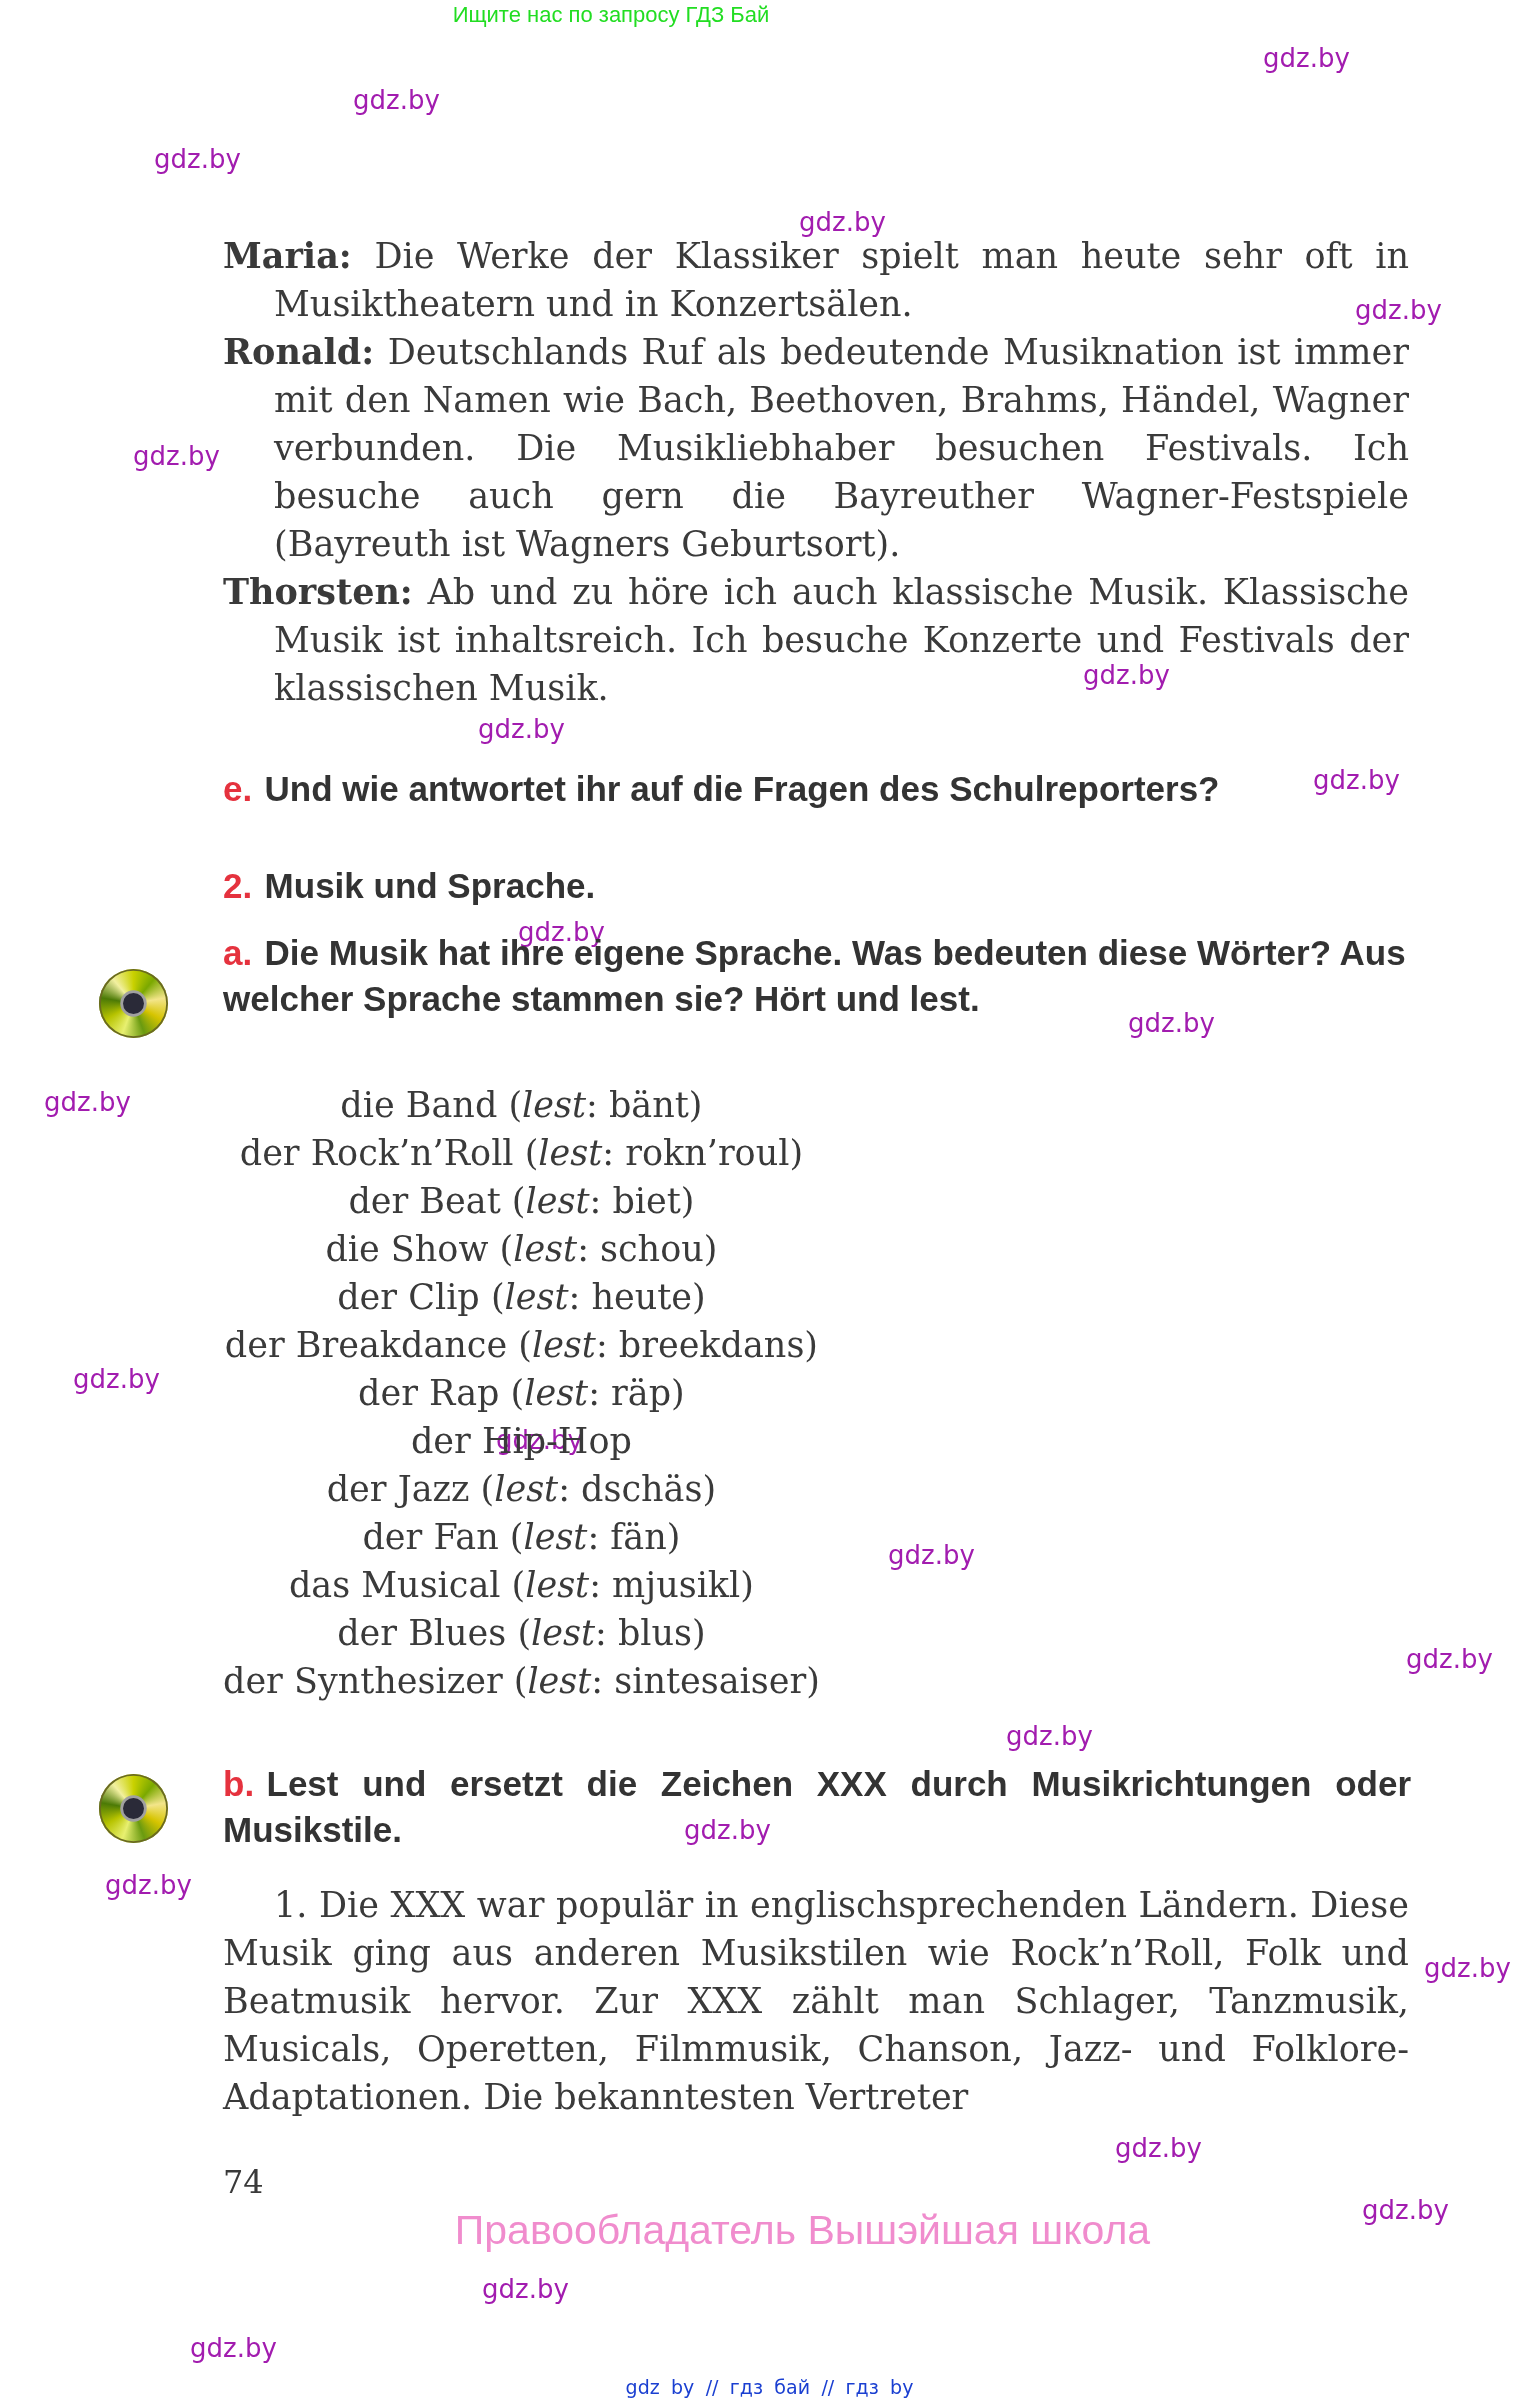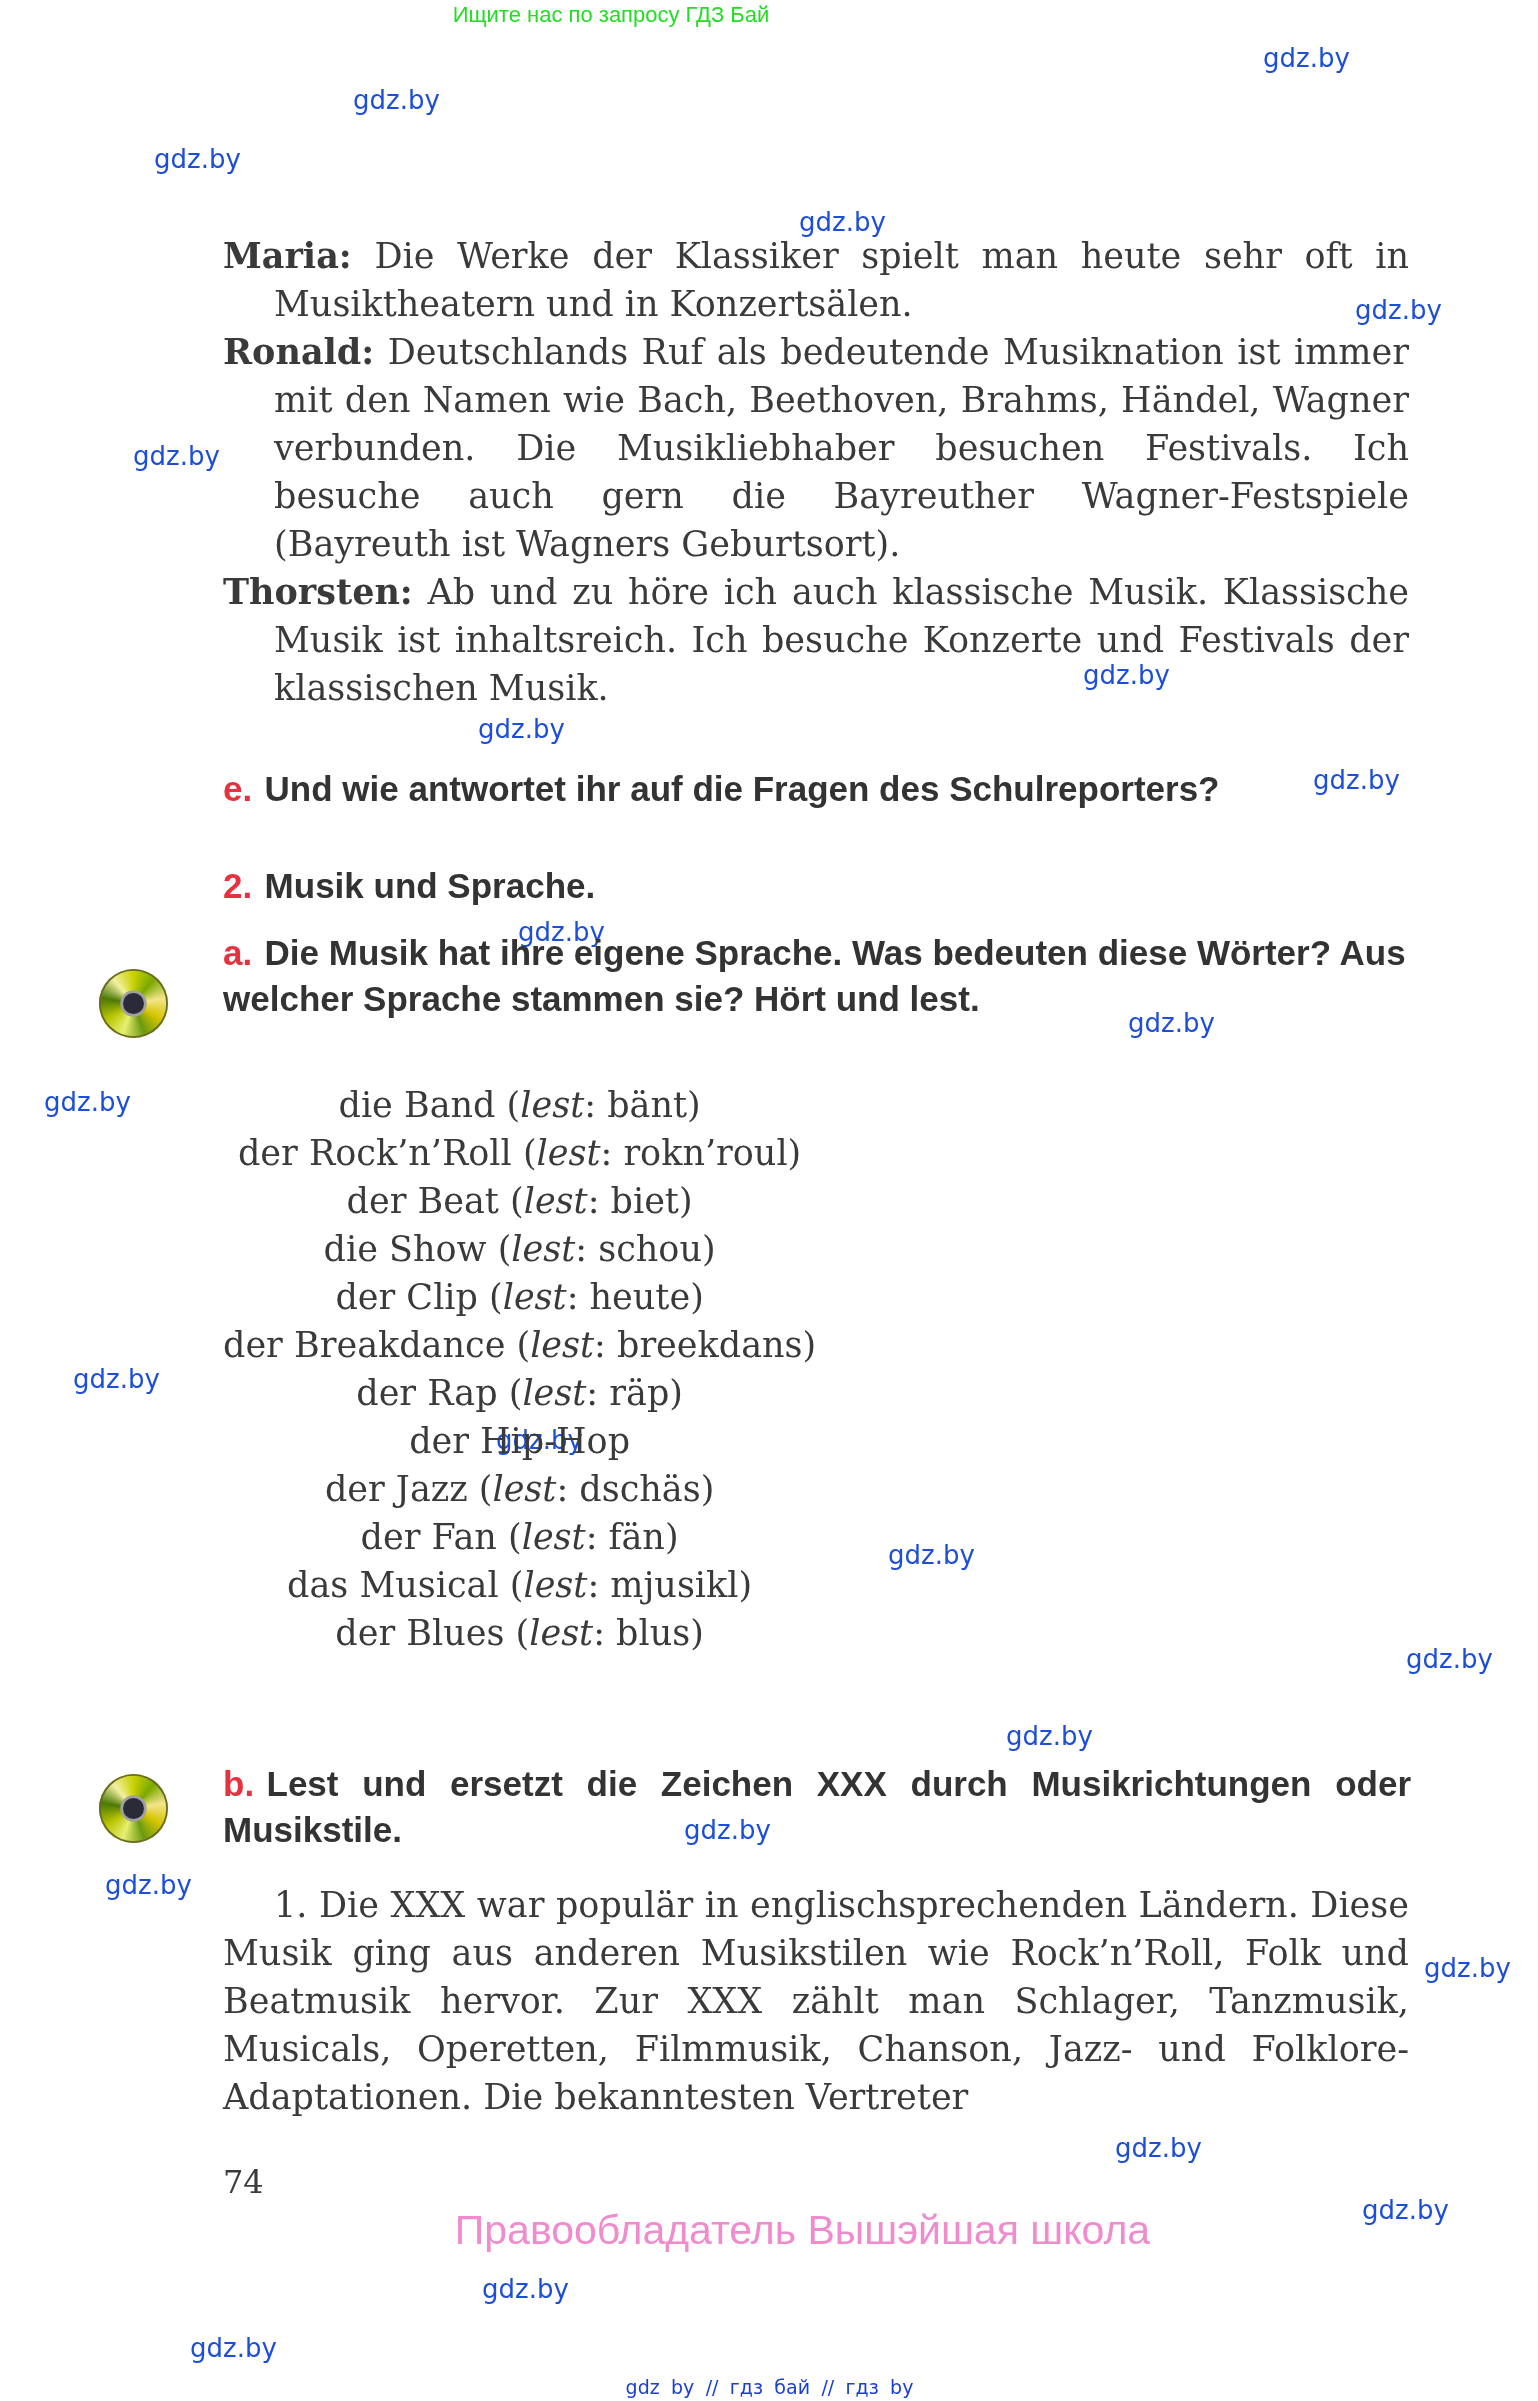--- a/index.html
+++ b/index.html
@@ -1,17 +1,17 @@
 <!DOCTYPE html>
 <html style="font-size:14px"><head>
 <meta charset="utf-8">
 <style>
   html, body { margin:0; padding:0; background:#ffffff; }
   body { width:1539px; height:2401px; position:relative; overflow:hidden; }
-  .wm { position:absolute; font-family:"DejaVu Sans", sans-serif; font-size:26px; color:#1d4ed8; white-space:nowrap; }
+  .wm { position:absolute; font-family:"DejaVu Sans", sans-serif; font-size:26px; color:#a21caf; white-space:nowrap; }
   .top-banner { position:absolute; top:1.8px; left:0; width:1222px; text-align:center; font-family:"Liberation Sans", sans-serif; font-size:22px; color:#22dd22; }
   .serif { font-family:"DejaVu Serif", serif; color:#3a3a3a; font-size:35px; }
   .para { position:absolute; left:223px; width:1186px; line-height:48px; }
   .speaker { font-weight:bold; }
   .hang { padding-left:51px; text-indent:-51px; text-align:justify; text-align-last:left; }
   .task { position:absolute; left:223px; width:1188px; font-family:"Liberation Sans", sans-serif; font-weight:bold; font-size:35px; color:#333; line-height:46px; }
   .task .lbl { color:#e5323e; margin-right:12.4px; }
   .vocab { position:absolute; left:223px; line-height:48px; }
   .vocab div { white-space:nowrap;text-align:center; }
   .vocab i { font-style:italic; }
@@ -79,20 +79,21 @@
   <div><span>der Beat</span> (<i>lest</i>: <span>biet</span>)</div>
   <div><span>die Show</span> (<i>lest</i>: <span>schou</span>)</div>
   <div><span>der Clip</span> (<i>lest</i>: <span>heute</span>)</div>
   <div><span>der Breakdance</span> (<i>lest</i>: <span>breekdans</span>)</div>
   <div><span>der Rap</span> (<i>lest</i>: <span>räp</span>)</div>
   <div><span>der Hip-Hop</span></div>
   <div><span>der Jazz</span> (<i>lest</i>: <span>dschäs</span>)</div>
   <div><span>der Fan</span> (<i>lest</i>: <span>fän</span>)</div>
   <div><span>das Musical</span> (<i>lest</i>: <span>mjusikl</span>)</div>
   <div><span>der Blues</span> (<i>lest</i>: <span>blus</span>)</div>
+  <div><span>der Synthesizer</span> (<i>lest</i>: <span>sintesaiser</span>)</div>
 </div>
 
 <div class="cd" style="left:99px;top:1774px;"></div>
 <div class="task" style="top:1761px;text-align:justify;text-align-last:left;">
   <span class="lbl">b.</span><span>Lest und ersetzt die Zeichen XXX durch Musikrichtungen oder Musikstile.</span>
 </div>
 
 <div class="body-text serif" style="top:1881px;text-indent:51px;">1. Die XXX war populär in englischsprechenden Ländern. Diese Musik ging aus anderen Musikstilen wie Rock’n’Roll, Folk und Beatmusik hervor. Zur XXX zählt man Schlager, Tanzmusik, Musicals, Operetten, Filmmusik, Chanson, Jazz- und Folklore-Adaptationen. Die bekanntesten Vertreter</div>
 
 <div class="page-num serif" style="font-size:32px;">74</div>

